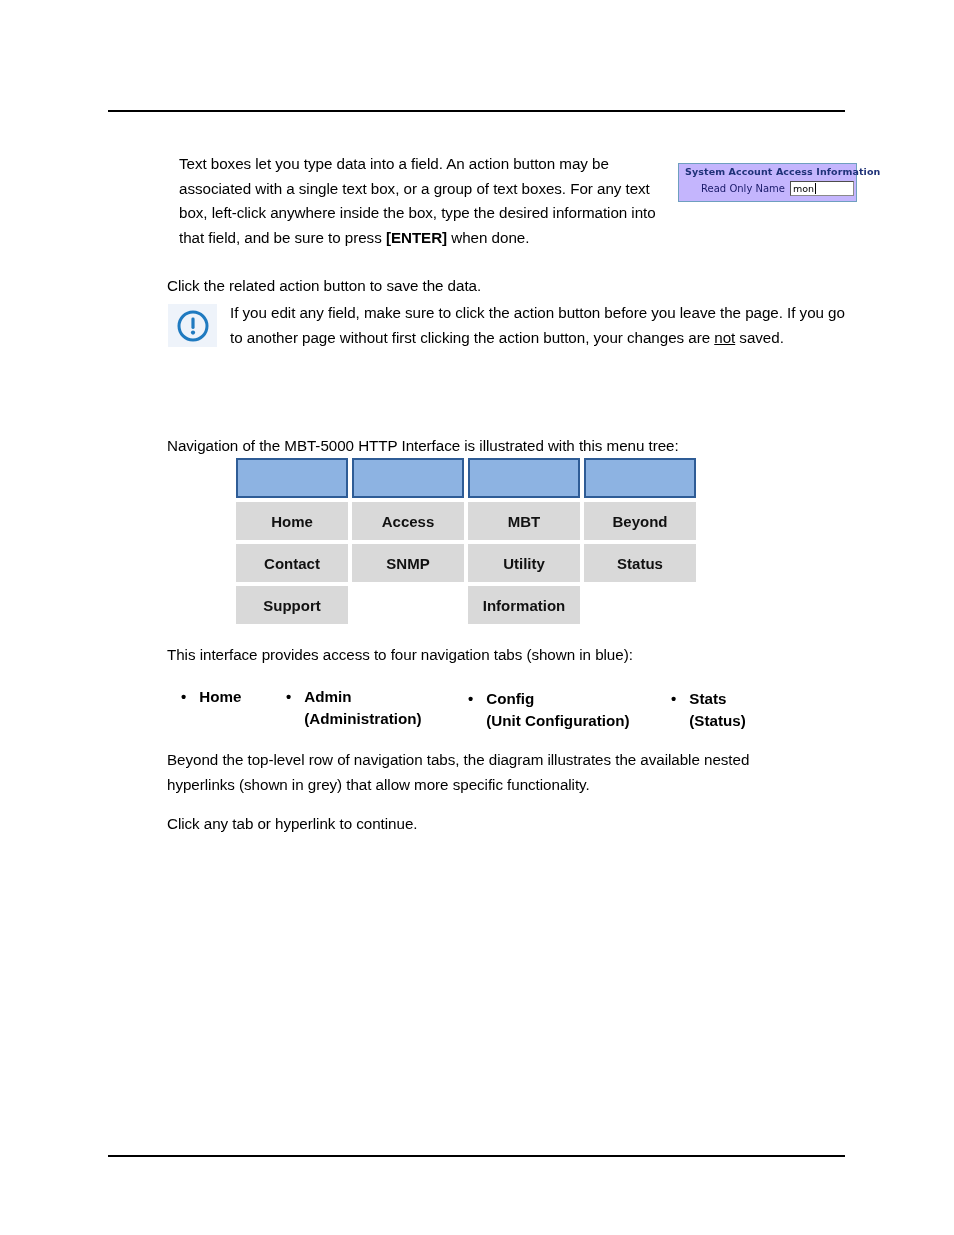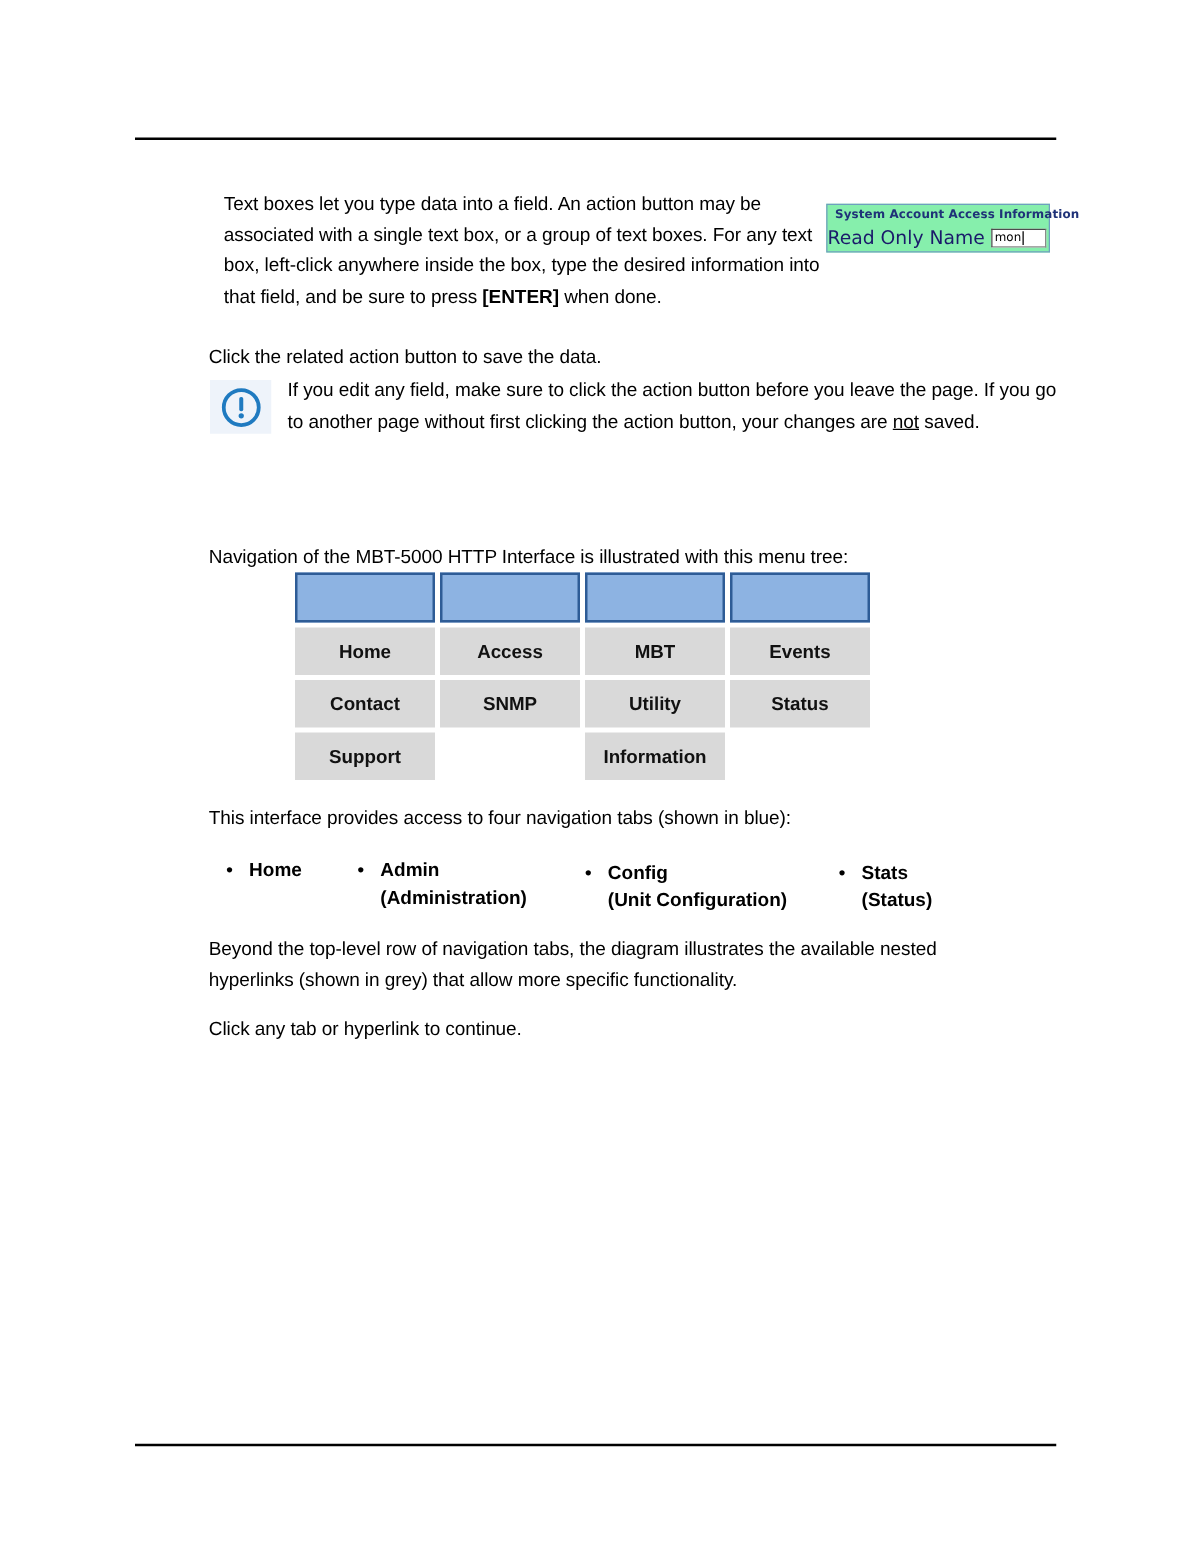--- a/index.html
+++ b/index.html
@@ -77,25 +77,25 @@
     top: 812px;
     width: 600px;
   }
 
   .bold { font-weight: bold; }
   .ul { text-decoration: underline; }
 
   
   #textbox-widget {
     position: absolute;
-    left: 661px;
+    left: 678px;
     top: 163px;
     width: 179px;
     height: 39px;
-    background: #86efac;
+    background: #c4b5fd;
     border: 1px solid #6f9fbf;
     box-sizing: border-box;
     font-family: "DejaVu Sans", sans-serif;
   }
   #widget-title {
     position: absolute;
     left: 6px;
     top: 2px;
     font-size: 9.5px;
     font-weight: bold;
@@ -108,21 +108,21 @@
     left: 0;
     top: 17px;
     width: 179px;
     display: flex;
     align-items: center;
     justify-content: flex-end;
     padding-right: 4px;
     box-sizing: border-box;
   }
   #widget-field-label {
-    font-size: 15px;
+    font-size: 10px;
     color: #1a1a6a;
     margin-right: 5px;
     white-space: nowrap;
   }
   #widget-input {
     width: 64px;
     height: 15px;
     background: #ffffff;
     border: 1px solid #8a8a8a;
     border-top-color: #4d4d4d;
@@ -278,21 +278,21 @@
     <div class="tree-row">
       <div class="tree-cell blue"></div>
       <div class="tree-cell blue"></div>
       <div class="tree-cell blue"></div>
       <div class="tree-cell blue"></div>
     </div>
     <div class="tree-row">
       <div class="tree-cell grey">Home</div>
       <div class="tree-cell grey">Access</div>
       <div class="tree-cell grey">MBT</div>
-      <div class="tree-cell grey">Events</div>
+      <div class="tree-cell grey">Beyond</div>
     </div>
     <div class="tree-row">
       <div class="tree-cell grey">Contact</div>
       <div class="tree-cell grey">SNMP</div>
       <div class="tree-cell grey">Utility</div>
       <div class="tree-cell grey">Status</div>
     </div>
     <div class="tree-row">
       <div class="tree-cell grey">Support</div>
       <div class="tree-cell empty"></div>

